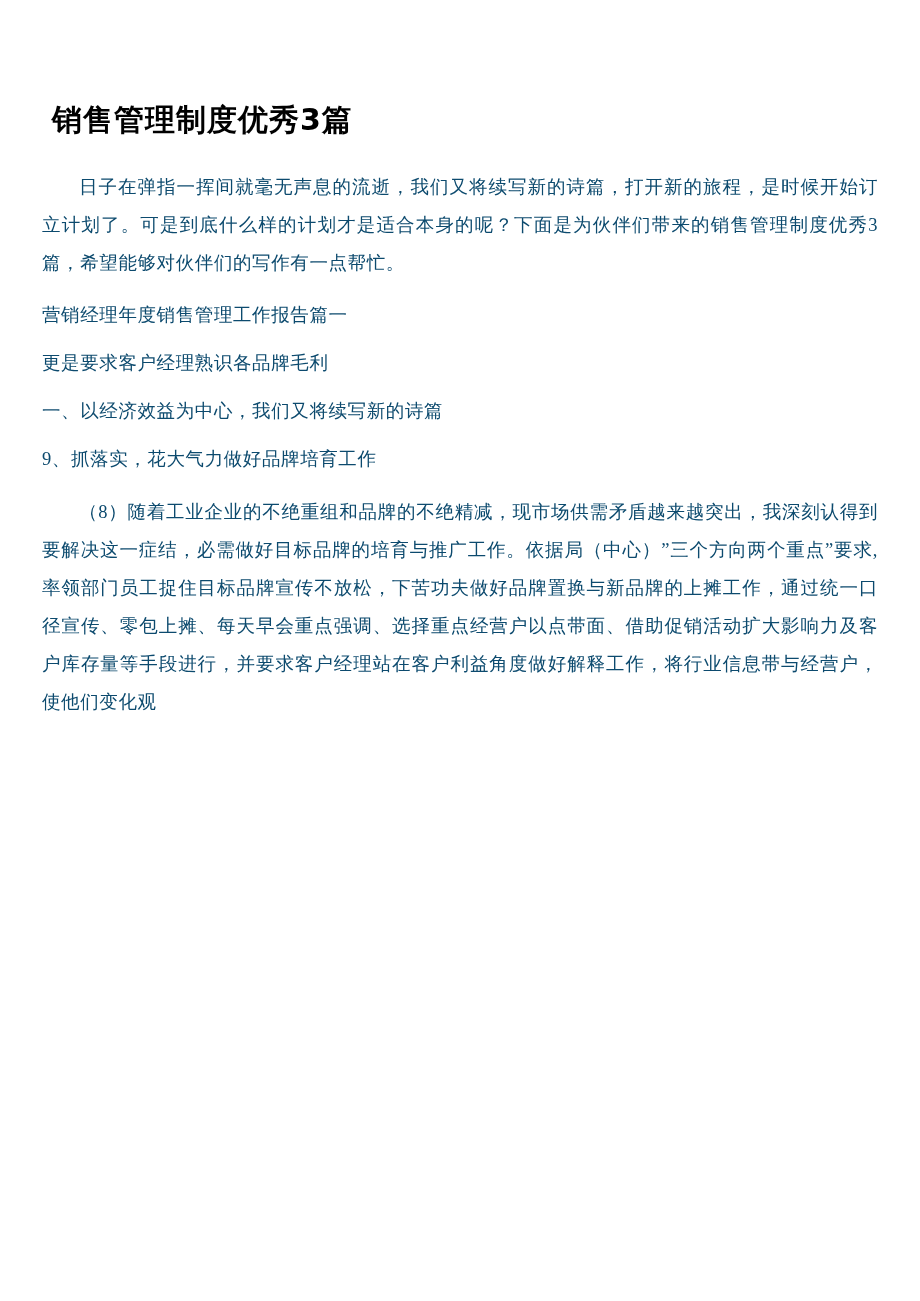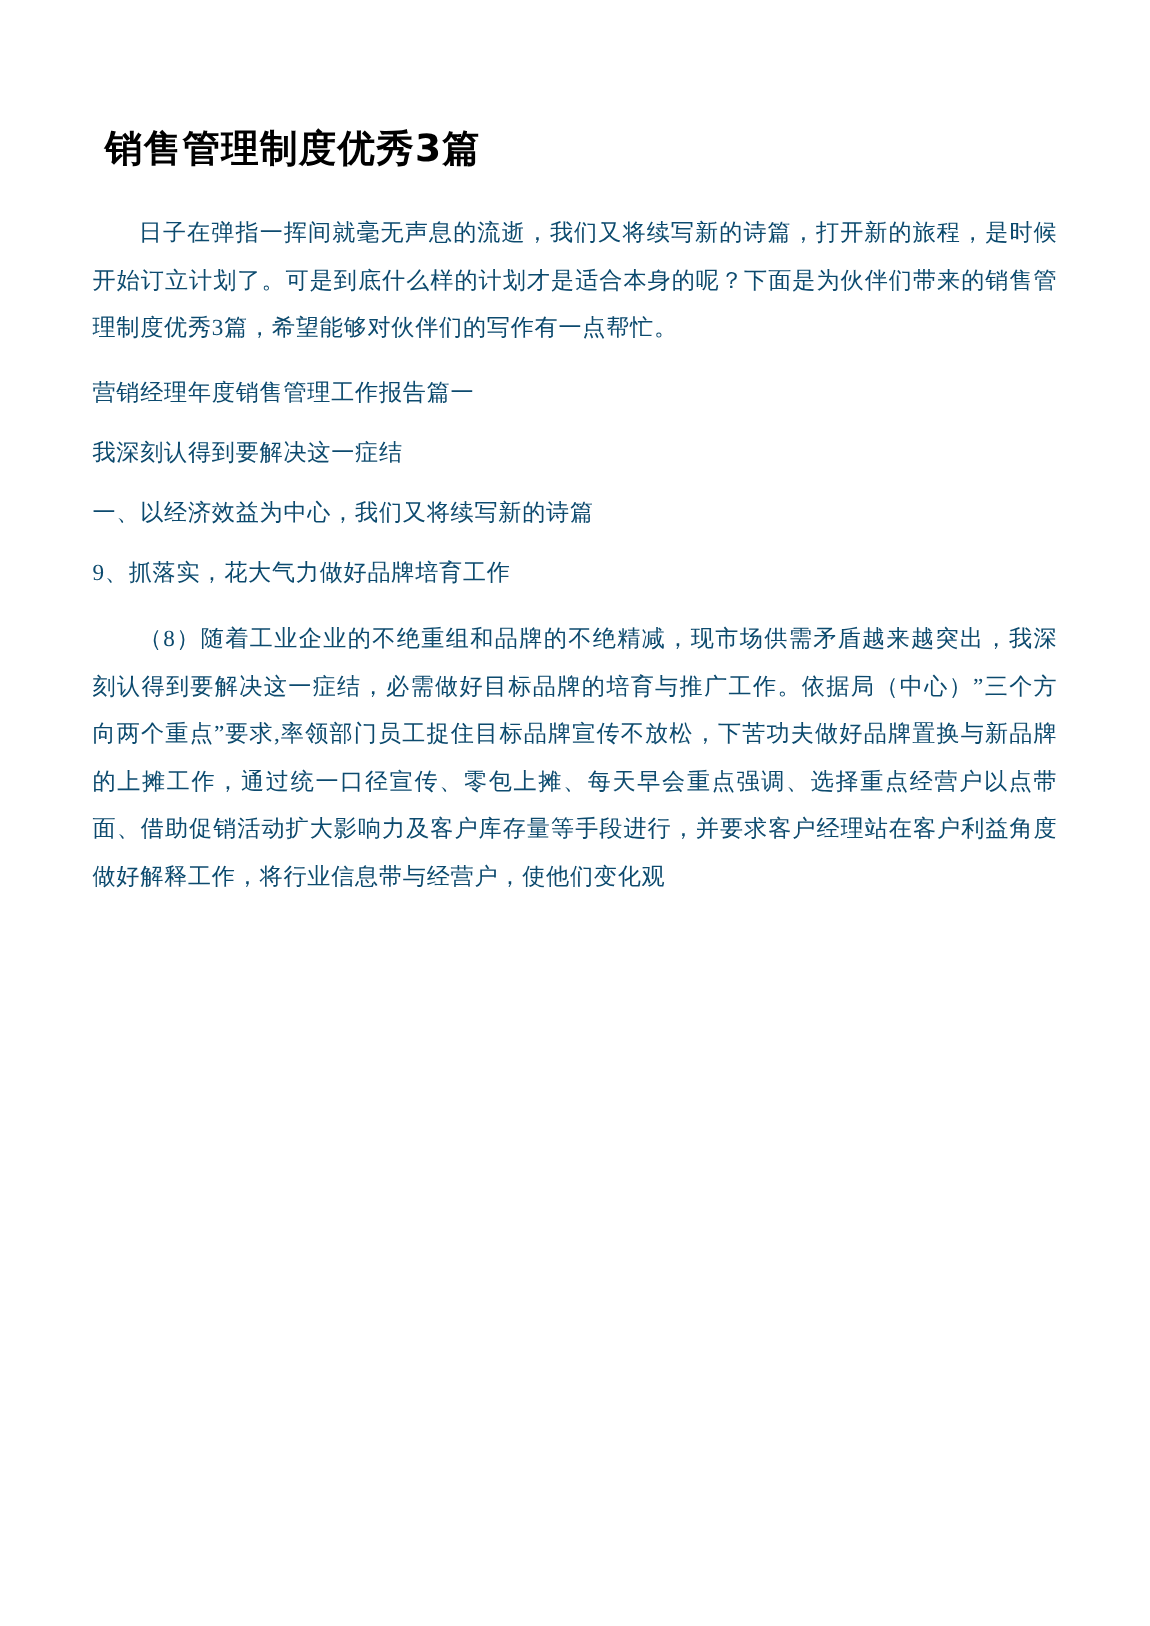--- a/index.html
+++ b/index.html
@@ -11,21 +11,21 @@
     width: 920px;
     height: 1301px;
     font-family: "Liberation Serif", "DejaVu Serif", serif;
     color: #000000;
     overflow: hidden;
   }
   .page {
     width: 920px;
     height: 1263px;
     box-sizing: border-box;
-    padding: 0 74px;
+    padding: 0 42px;
     position: relative;
   }
   .doc-title {
     font-family: "DejaVu Sans", "Liberation Sans", sans-serif;
     font-weight: bold;
     font-size: 30px;
     letter-spacing: 1px;
     line-height: 1.3;
     margin: 0;
     padding-top: 100px;
@@ -56,21 +56,21 @@
 
 <div class="page">
 
   <h1 class="doc-title">销售管理制度优秀3篇</h1>
 
   <div class="body-block">
     <p class="para indent">日子在弹指一挥间就毫无声息的流逝，我们又将续写新的诗篇，打开新的旅程，是时候开始订立计划了。可是到底什么样的计划才是适合本身的呢？下面是为伙伴们带来的销售管理制度优秀3篇，希望能够对伙伴们的写作有一点帮忙。</p>
     <div class="spacer-sm"></div>
     <p class="para tight">营销经理年度销售管理工作报告篇一</p>
     <div class="spacer-sm"></div>
-    <p class="para tight">我深刻认得到要解决这一症结</p>
+    <p class="para tight">更是要求客户经理熟识各品牌毛利</p>
     <div class="spacer-sm"></div>
     <p class="para tight">一、以经济效益为中心，我们又将续写新的诗篇</p>
     <div class="spacer-sm"></div>
     <p class="para tight">9、抓落实，花大气力做好品牌培育工作</p>
     <div class="spacer-sm"></div>
     <div class="spacer-sm"></div>
     <p class="para indent">（8）随着工业企业的不绝重组和品牌的不绝精减，现市场供需矛盾越来越突出，我深刻认得到要解决这一症结，必需做好目标品牌的培育与推广工作。依据局（中心）”三个方向两个重点”要求,率领部门员工捉住目标品牌宣传不放松，下苦功夫做好品牌置换与新品牌的上摊工作，通过统一口径宣传、零包上摊、每天早会重点强调、选择重点经营户以点带面、借助促销活动扩大影响力及客户库存量等手段进行，并要求客户经理站在客户利益角度做好解释工作，将行业信息带与经营户，使他们变化观</p>
   </div>
 
 </div>

